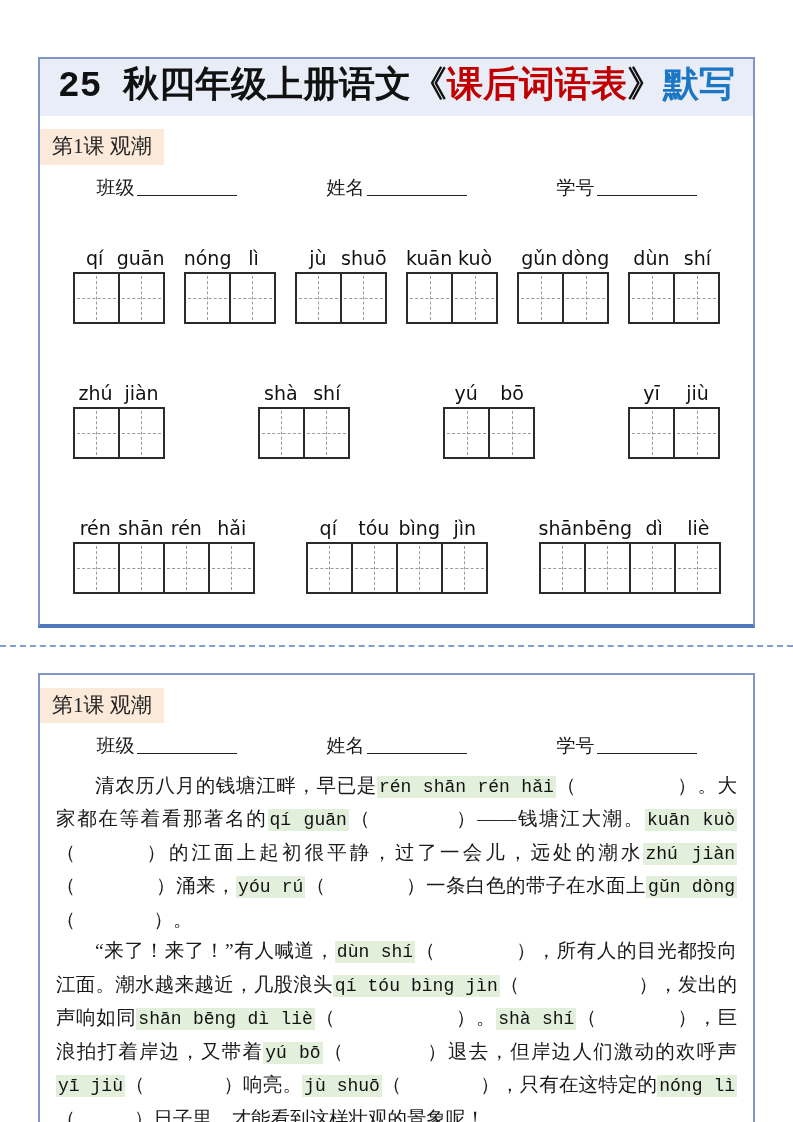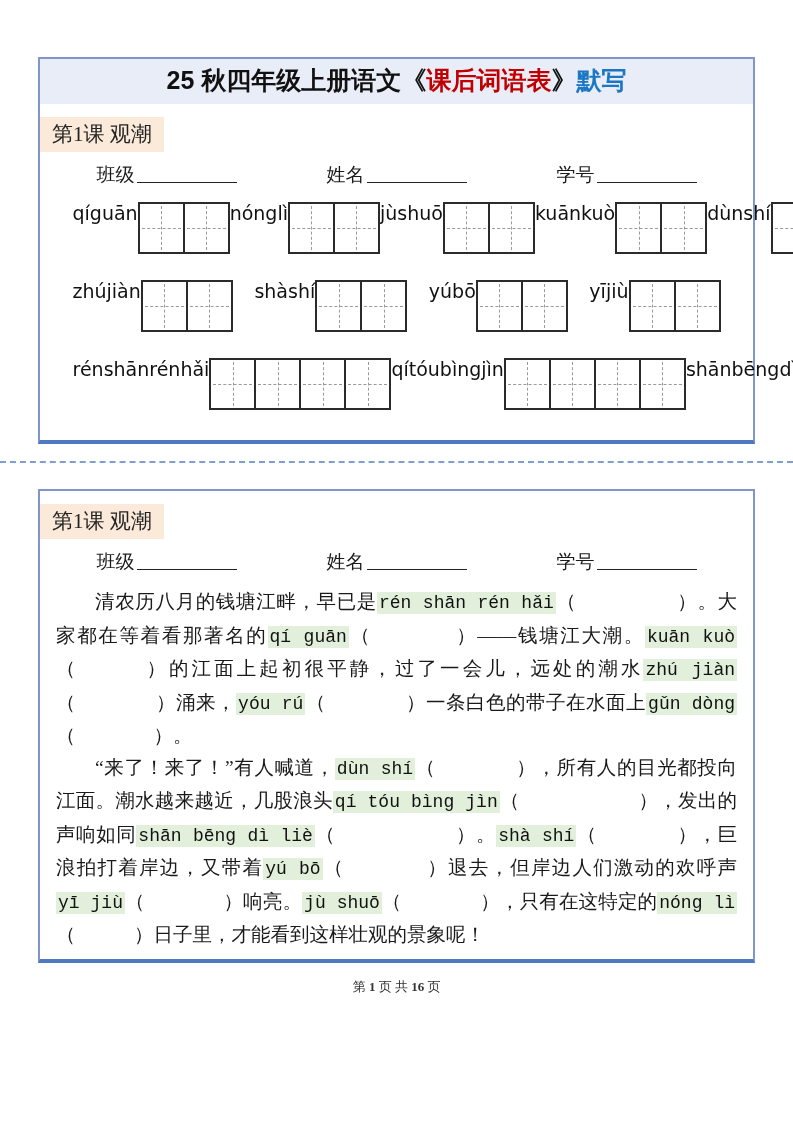--- a/index.html
+++ b/index.html
@@ -8,22 +8,22 @@
     padding:57px 38px 0 38px;background:#fff;position:relative;
     font-family:"Liberation Serif","DejaVu Serif",serif;color:#1a1a1a;
     overflow:hidden;
   }
   .panel{
     border:2px solid #8096c8;border-bottom:4px solid #4e79c0;
     background:#fff;box-sizing:border-box;
   }
   .panel-head{
     background:#e9edf7;text-align:center;padding:7px 4px 9px 4px;
-    font-weight:bold;font-size:25px;line-height:1.15;
-    font-family:Liberation Sans, sans-serif;
+    font-weight:bold;font-size:36px;line-height:1.15;
+    font-family:Liberation Mono, monospace;
   }
   .t-black{color:#111;}
   .t-red{color:#c00000;}
   .t-blue{color:#1b76c4;}
   .lesson-row{text-align:left;margin:13px 0 10px 0;}
   .lesson-tag{
     display:inline-block;background:#fbe9d9;color:#222;
     font-size:21px;padding:5px 12px;line-height:1.2;
   }
   .fields{
@@ -36,21 +36,21 @@
     display:inline-block;width:100px;height:1.05em;
     border-bottom:1.5px solid #222;margin-left:2px;
   }
   
   .grid-area{padding:14px 0 30px 0;}
   .grid-row{
     display:flex;justify-content:space-between;
     width:648px;margin:0 auto 26px auto;
   }
   .grid-row:last-child{margin-bottom:0;}
-  .word{display:flex;flex-direction:row;}
+  .word{display:flex;flex-direction:column;margin-top:32px;}
   .word-pinyin{
     display:flex;margin-bottom:3px;
     font-family:"DejaVu Sans","Liberation Sans",sans-serif;
     font-size:19px;color:#111;
   }
   .word-pinyin span{flex:1;text-align:center;white-space:nowrap;}
   .word-box{display:flex;}
   .cell{
     width:47px;height:52px;box-sizing:border-box;
     border:2px solid #2b2b2b;margin-left:-2px;position:relative;
@@ -153,20 +153,30 @@
               <span>kuān</span>
               <span>kuò</span>
             </div>
             <div class="word-box">
               <div class="cell"></div>
               <div class="cell"></div>
             </div>
           </div>
           <div class="word">
             <div class="word-pinyin">
+              <span>gǔn</span>
+              <span>dòng</span>
+            </div>
+            <div class="word-box">
+              <div class="cell"></div>
+              <div class="cell"></div>
+            </div>
+          </div>
+          <div class="word">
+            <div class="word-pinyin">
               <span>dùn</span>
               <span>shí</span>
             </div>
             <div class="word-box">
               <div class="cell"></div>
               <div class="cell"></div>
             </div>
           </div>
         </div>
         <div class="grid-row">

